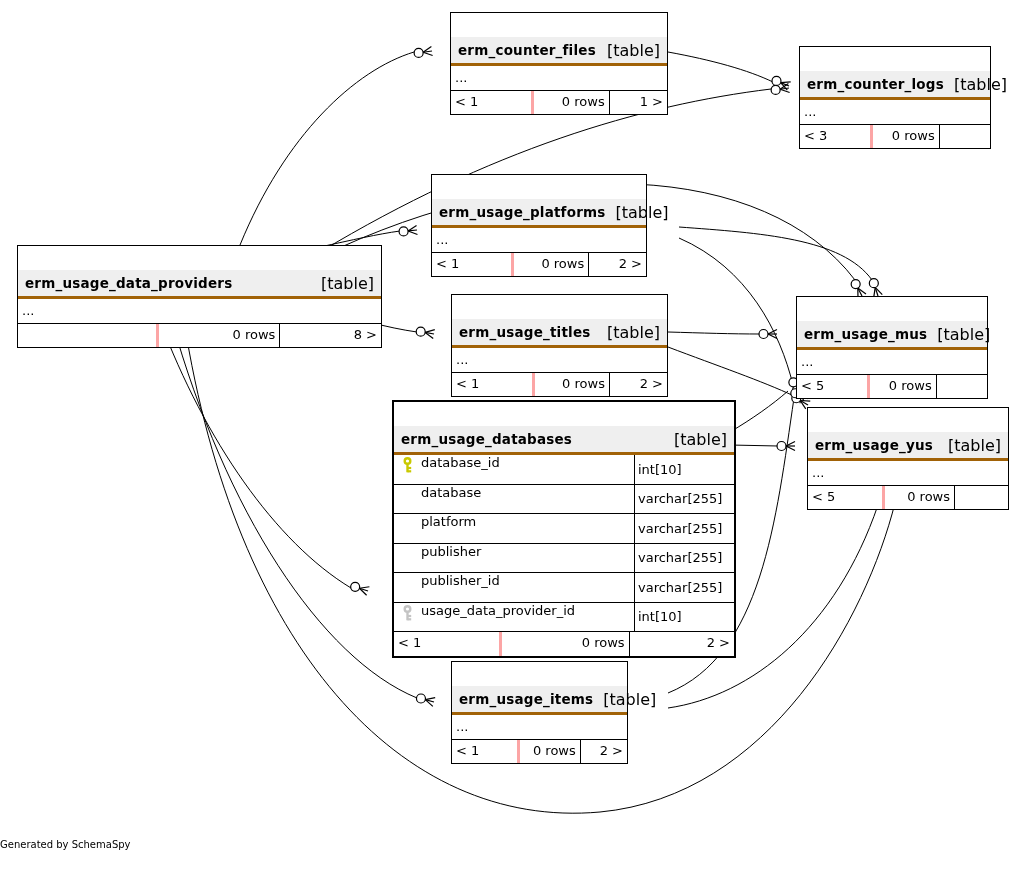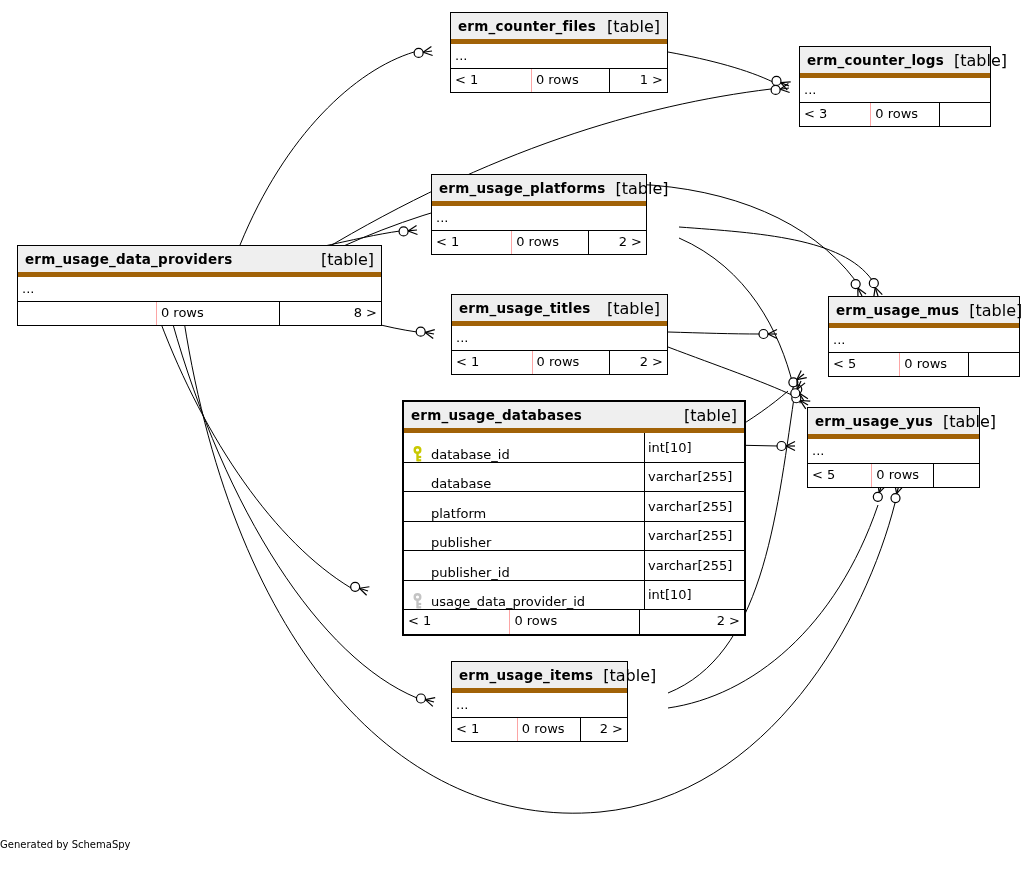--- a/index.html
+++ b/index.html
@@ -8,37 +8,37 @@
     background:#ffffff;font-family:"DejaVu Sans", sans-serif;color:#000;
   }
   #edge-layer{position:absolute;left:0;top:0;width:1035px;height:869px}
   .tbl{
     position:absolute;background:#fff;border:1px solid #000;
     box-sizing:border-box;font-size:13px;
   }
   .tbl.focus{border-width:2px}
   .hdr{
     display:flex;justify-content:space-between;align-items:center;
-    background:#efefef;border-bottom:5px solid #a16207;
-    padding:13px 7px;height:27px;box-sizing:border-box;
+    background:#efefef;border-bottom:3px solid #a16207;
+    padding:13px 7px;height:27px;box-sizing:border-box;margin-top:24px;
   }
   .hdr .nm{font-weight:bold;font-size:13.5px;letter-spacing:.2px}
   .hdr .tt{font-size:16px;font-weight:normal;padding-left:10px}
   .dots{
     height:24px;box-sizing:border-box;line-height:23px;
     padding:0 4px;background:#fff;
   }
   .ftr{display:flex;height:24px;box-sizing:border-box;border-top:1px solid #000;line-height:22px}
   .ftr .c{box-sizing:border-box;padding:0 4px;overflow:hidden;white-space:nowrap}
   .ftr .c1{width:37%;text-align:left}
-  .ftr .c2{width:36%;text-align:left;border-left:1px solid #fca5a5}
+  .ftr .c2{width:36%;text-align:right;border-left:3px solid #fca5a5}
   .ftr .c3{width:27%;text-align:right;border-left:1px solid #000}
   
   .tbl.db .hdr{height:29px}
-  .colrow{display:flex;align-items:flex-end;height:29.5px;box-sizing:border-box;border-bottom:1px solid #000;background:#fff}
+  .colrow{display:flex;align-items:flex-start;height:29.5px;box-sizing:border-box;border-bottom:1px solid #000;background:#fff}
   .colrow .kc{width:27px;text-align:center;line-height:0;padding-top:2px}
   .colrow .cn{flex:1}
   .colrow .ct{width:100px;border-left:1px solid #000;align-self:stretch;display:flex;align-items:center;padding:0 3px;box-sizing:border-box}
   .tbl.db .ftr{border-top:none;height:24px}
   .tbl.db .ftr .c1{width:31%}
   .tbl.db .ftr .c2{width:38%}
   .tbl.db .ftr .c3{width:31%}
   #footer-note{position:absolute;left:0;top:839px;font-size:10px}
 </style>
 </head>
@@ -224,34 +224,34 @@
     <span class="tt">[table]</span>
   </div>
   <div class="dots">...</div>
   <div class="ftr">
     <span class="c c1">&lt; 1</span>
     <span class="c c2">0 rows</span>
     <span class="c c3">2 &gt;</span>
   </div>
 </div>
 
-<div class="tbl" style="left:828px;top:296px;width:192px">
+<div class="tbl" style="left:796px;top:296px;width:192px">
   <div class="hdr">
     <span class="nm">erm_usage_mus</span>
     <span class="tt">[table]</span>
   </div>
   <div class="dots">...</div>
   <div class="ftr">
     <span class="c c1">&lt; 5</span>
     <span class="c c2">0 rows</span>
     <span class="c c3"></span>
   </div>
 </div>
 
-<div class="tbl db focus" style="left:402px;top:400px;width:344px">
+<div class="tbl db focus" style="left:392px;top:400px;width:344px">
   <div class="hdr">
     <span class="nm">erm_usage_databases</span>
     <span class="tt">[table]</span>
   </div>
   <div id="db-columns">
       <div class="colrow">
         <span class="kc"><svg width="11" height="16" viewBox="0 0 11 16">
             <circle cx="5.5" cy="4" r="2.8" fill="none" stroke="#c9c900" stroke-width="2.4"></circle>
             <line x1="5.5" y1="7" x2="5.5" y2="15.3" stroke="#c9c900" stroke-width="2.4"></line>
             <line x1="5.5" y1="11" x2="9.2" y2="11" stroke="#c9c900" stroke-width="2.2"></line>
@@ -291,21 +291,21 @@
         <span class="ct">int[10]</span>
       </div>
     </div>
   <div class="ftr">
     <span class="c c1">&lt; 1</span>
     <span class="c c2">0 rows</span>
     <span class="c c3">2 &gt;</span>
   </div>
 </div>
 
-<div class="tbl" style="left:807px;top:407px;width:173px">
+<div class="tbl" style="left:807px;top:407px;width:202px">
   <div class="hdr">
     <span class="nm">erm_usage_yus</span>
     <span class="tt">[table]</span>
   </div>
   <div class="dots">...</div>
   <div class="ftr">
     <span class="c c1">&lt; 5</span>
     <span class="c c2">0 rows</span>
     <span class="c c3"></span>
   </div>

